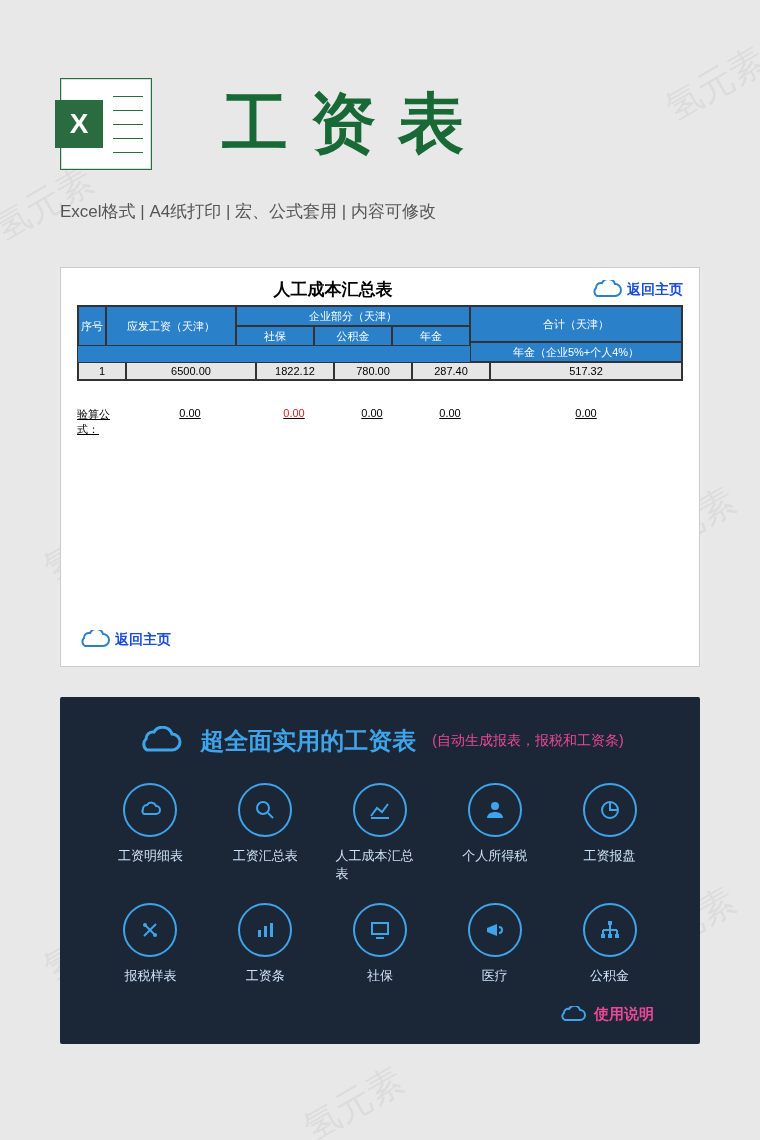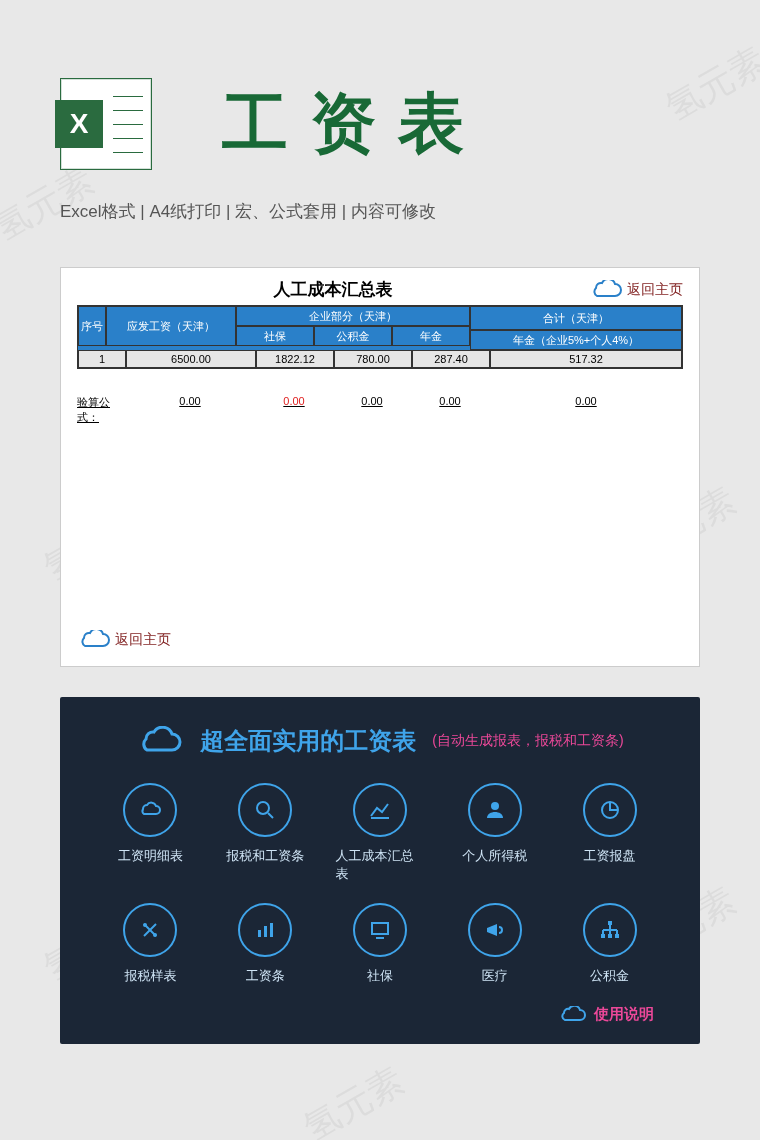--- a/index.html
+++ b/index.html
@@ -89,22 +89,22 @@
 }
 .sheet-title {
   flex: 1;
   text-align: center;
   font-weight: bold;
   font-size: 17px;
 }
 .cloud-link {
   display: flex;
   align-items: center;
-  color: #7f1d1d;
-  font-weight: normal;
+  color: #1d4ed8;
+  font-weight: bold;
   font-size: 14px;
 }
 .cloud-link svg { margin-right: 4px; }
 .table {
   border: 1px solid #333;
   margin-top: 4px;
   font-size: 11px;
 }
 .thead {
   background: #2a80c9;
@@ -242,21 +242,21 @@
         <div class="cell" style="width:130px;height:40px">应发工资（天津）</div>
         <div style="width:234px">
           <div class="cell" style="height:20px">企业部分（天津）</div>
           <div class="tr">
             <div class="cell" style="width:78px;height:20px">社保</div>
             <div class="cell" style="width:78px;height:20px">公积金</div>
             <div class="cell" style="width:78px;height:20px">年金</div>
           </div>
         </div>
         <div style="flex:1">
-          <div class="cell" style="height:24px">合计（天津）</div>
+          <div class="cell" style="height:36px">合计（天津）</div>
           <div class="cell" style="height:20px">年金（企业5%+个人4%）</div>
         </div>
       </div>
     </div>
     <div class="tr data">
       <div class="cell" style="width:48px">1</div>
       <div class="cell" style="width:130px">6500.00</div>
       <div class="cell" style="width:78px">1822.12</div>
       <div class="cell" style="width:78px">780.00</div>
       <div class="cell" style="width:78px">287.40</div>
@@ -299,21 +299,21 @@
         </div>
       <div class="lbl">工资明细表</div>
     </div>
     <div class="grid-btn">
       <div class="circ">
           <svg viewBox="0 0 24 24">
             <circle cx="10" cy="10" r="6" fill="none" stroke="currentColor" stroke-width="2"></circle>
             <line x1="15" y1="15" x2="20" y2="20" stroke="currentColor" stroke-width="2"></line>
           </svg>
         </div>
-      <div class="lbl">报税和工资条</div>
+      <div class="lbl">工资汇总表</div>
     </div>
     <div class="grid-btn">
       <div class="circ">
           <svg viewBox="0 0 24 24">
             <polyline points="3,18 9,10 14,14 20,6" fill="none" stroke="currentColor" stroke-width="2"></polyline>
             <line x1="3" y1="20" x2="21" y2="20" stroke="currentColor" stroke-width="2"></line>
           </svg>
         </div>
       <div class="lbl">人工成本汇总表</div>
     </div>

